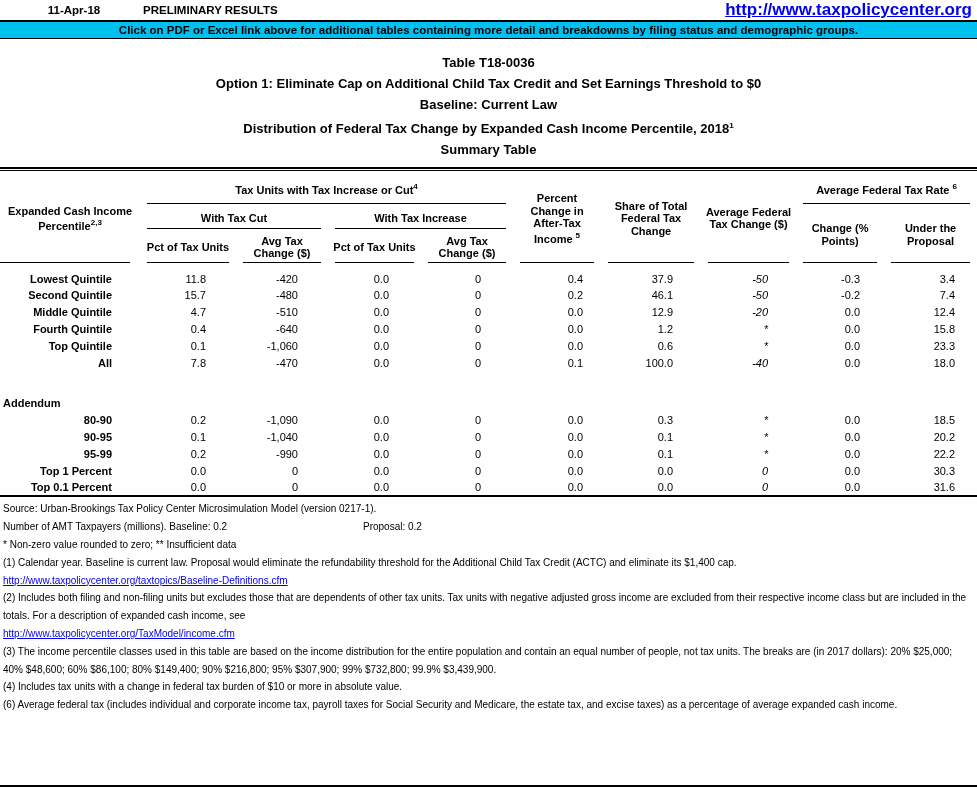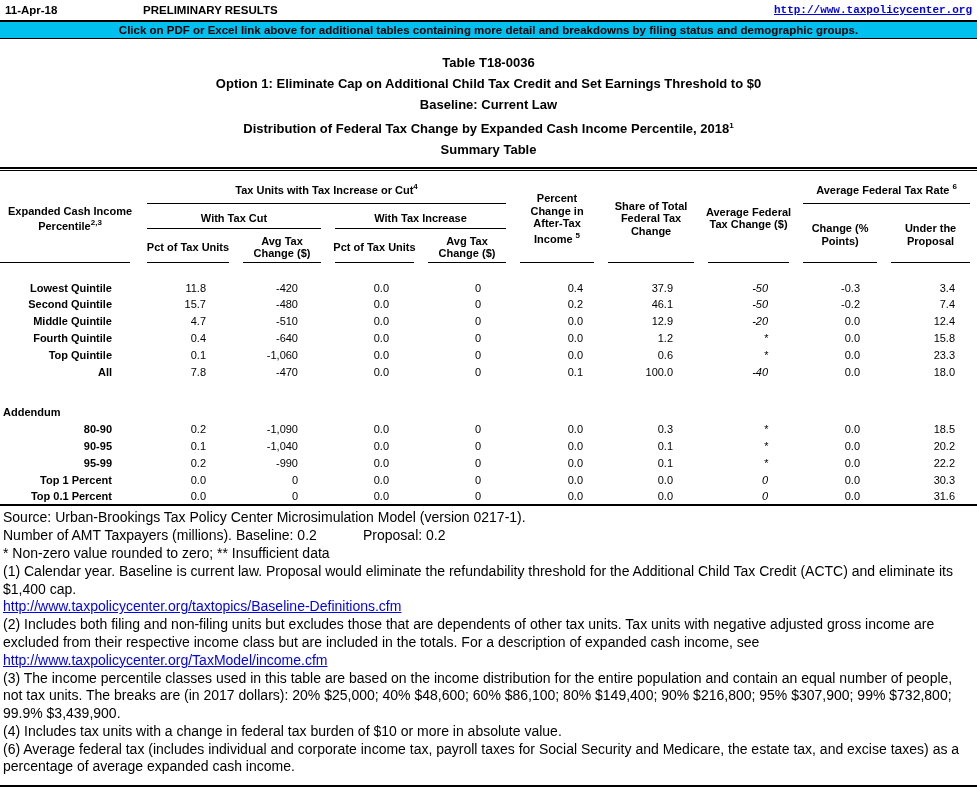--- a/index.html
+++ b/index.html
@@ -11,23 +11,23 @@
     box-sizing: border-box;
   }
 
   
   .top-bar {
     display: flex; align-items: center;
     height: 20px; padding: 0 5px;
     border-bottom: 2px solid #000;
     font-size: 11.5px; font-weight: bold;
   }
-  .top-date { width: 138px; }
+  .top-date { width: 138px; text-align: center; }
   .top-status { }
-  .top-link { margin-left: auto; font-weight: bold; color: #0000EE; text-decoration: underline; font-size: 11px; cursor: pointer; font-family: Liberation Mono, monospace; }
+  .top-link { margin-left: auto; font-weight: bold; color: #0000EE; text-decoration: underline; font-size: 17px; cursor: pointer; }
 
   
   .banner {
     height: 16px; line-height: 16px;
     text-align: center; font-size: 11.5px; font-weight: bold;
     border-bottom: 1px solid #000;
   }
 
   
   .titles { text-align: center; font-weight: bold; font-size: 13px; margin-top: 13px; }
@@ -44,38 +44,38 @@
   }
   thead th { font-weight: bold; position: relative; vertical-align: middle; text-align: center; padding: 0 4px; line-height: 12.5px; }
   thead tr.r1 { height: 33px; }
   thead tr.r2 { height: 25px; }
   thead tr.r3 { height: 34px; }
 
   .ul { position: absolute; left: 7px; right: 7px; bottom: 1px; border-bottom: 1.5px solid #000; }
   .ul-col1 { left: 0; right: 10px; }
 
   tbody tr { height: 17px; }
-  tbody tr:first-child > * { padding-top: 18px; }
+  tbody tr:first-child > * { padding-top: 9px; }
   tbody th.row-label { font-weight: bold; text-align: right; padding-right: 28px; white-space: nowrap; }
   tbody td.num { text-align: right; white-space: nowrap; }
   tbody tr.section-row { height: 40px; }
   tbody td.section-label { font-weight: bold; text-align: left; padding-left: 3px; vertical-align: bottom; padding-bottom: 2px; }
 
   td.c2 { padding-right: 30px; }
   td.c3 { padding-right: 30px; }
   td.c4 { padding-right: 32px; }
   td.c5 { padding-right: 32px; }
   td.c6 { padding-right: 18px; }
   td.c7 { padding-right: 28px; }
   td.c8 { padding-right: 28px; font-style: italic; }
   td.c9 { padding-right: 24px; }
   td.c10 { padding-right: 22px; }
 
   
-  .footnotes { font-size: 14px; line-height: 17.8px; padding: 3px 4px 0 3px; }
+  .footnotes { font-size: 10px; line-height: 17.8px; padding: 3px 4px 0 3px; }
   .fn-line { }
   .fn-link { color: #0000EE; text-decoration: underline; cursor: pointer; }
   .amt-line { position: relative; }
   .amt-proposal { position: absolute; left: 360px; top: 0; }
 
   .bottom-rule { position: absolute; left: 0; bottom: 0; width: 977px; height: 2px; background: #000; }
 </style>
 </head>
 <body>
 

